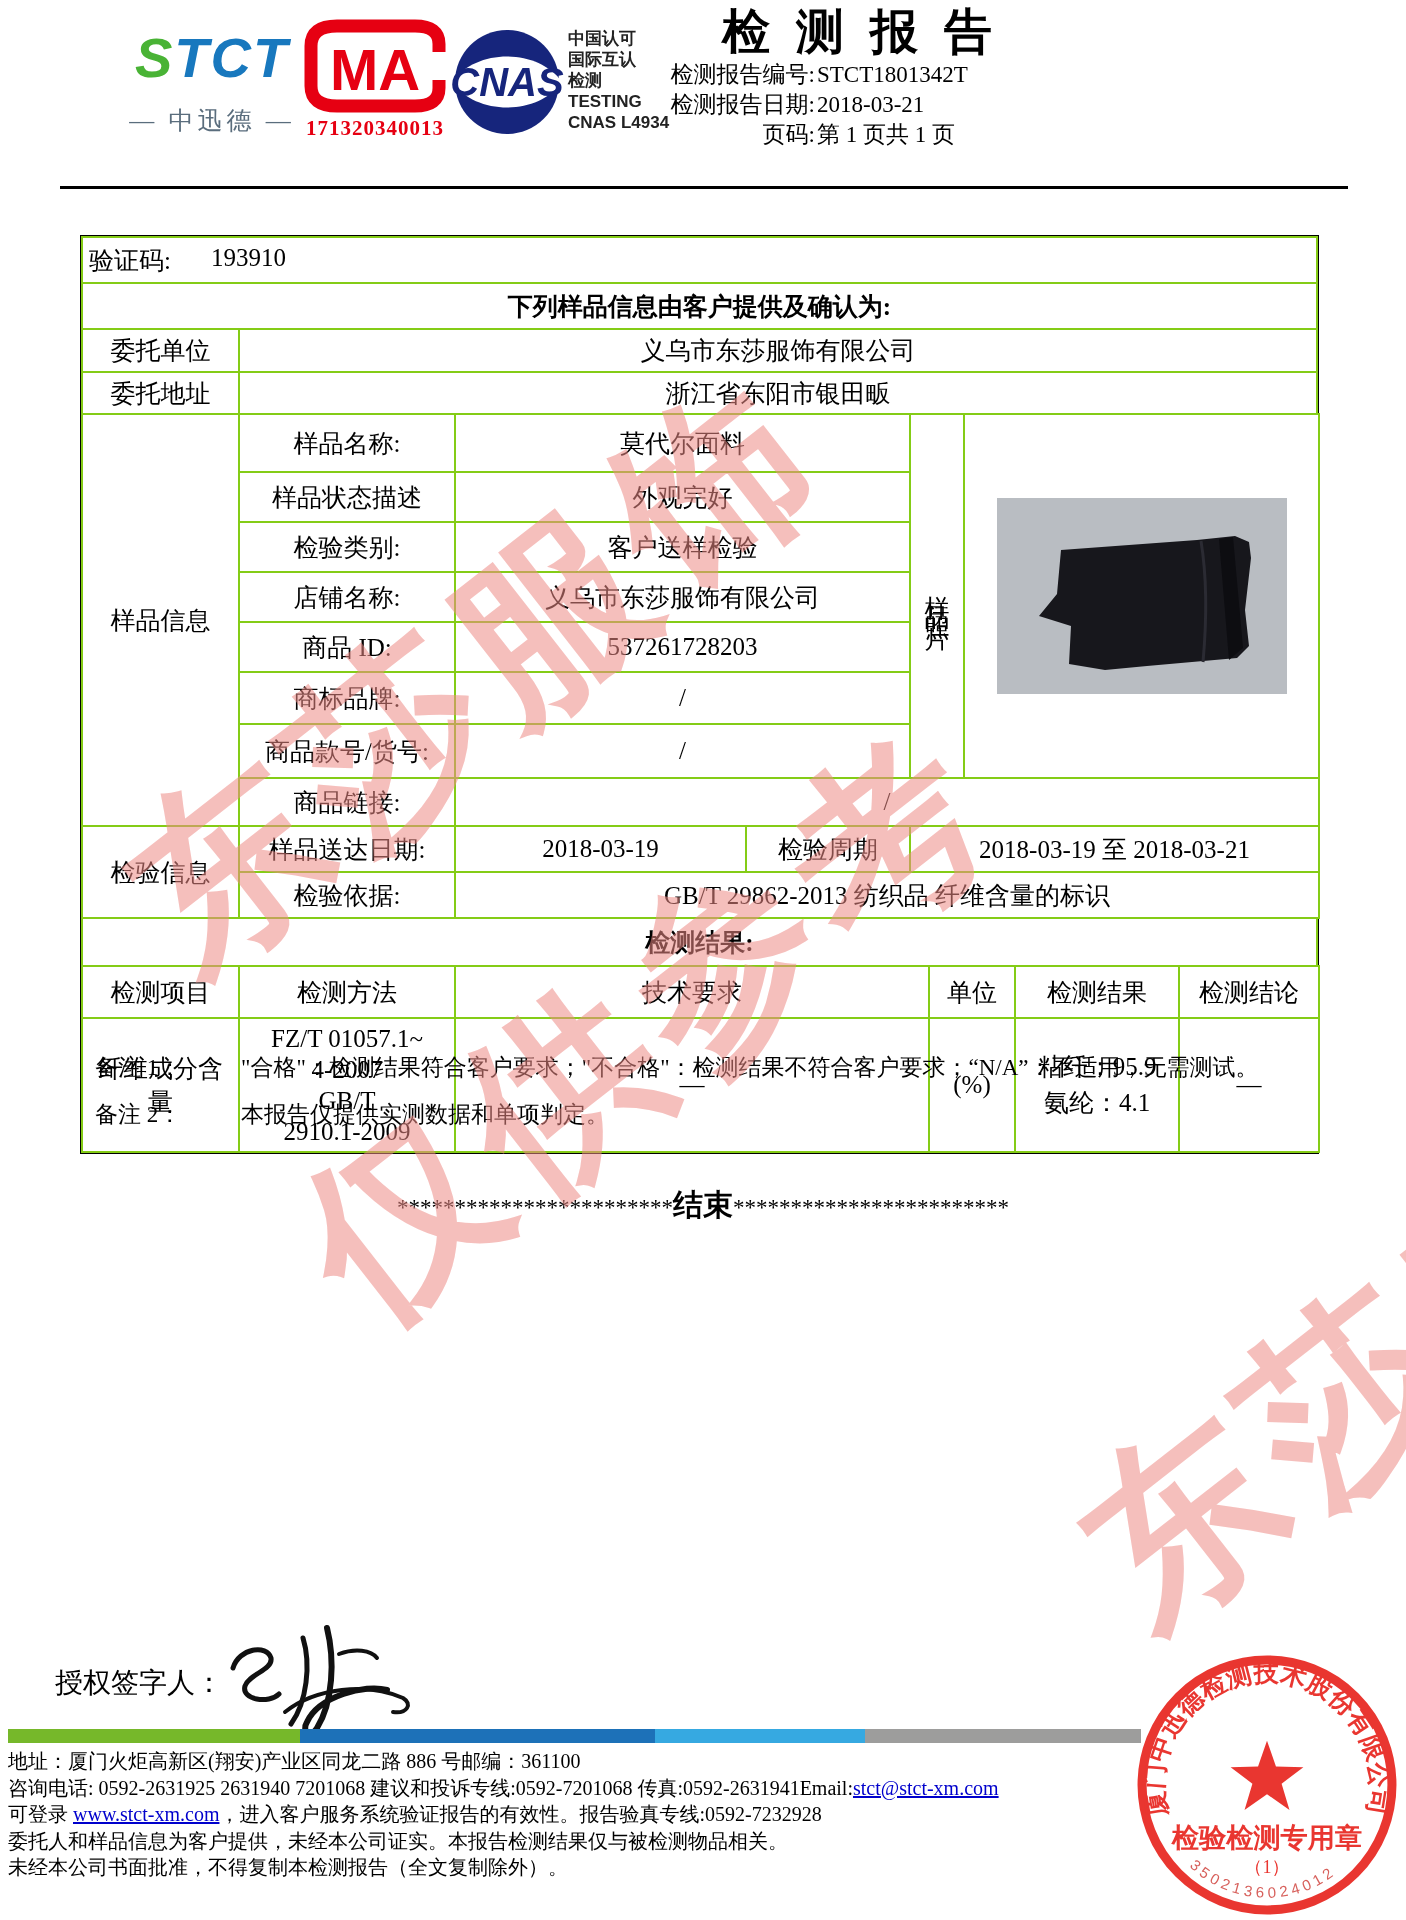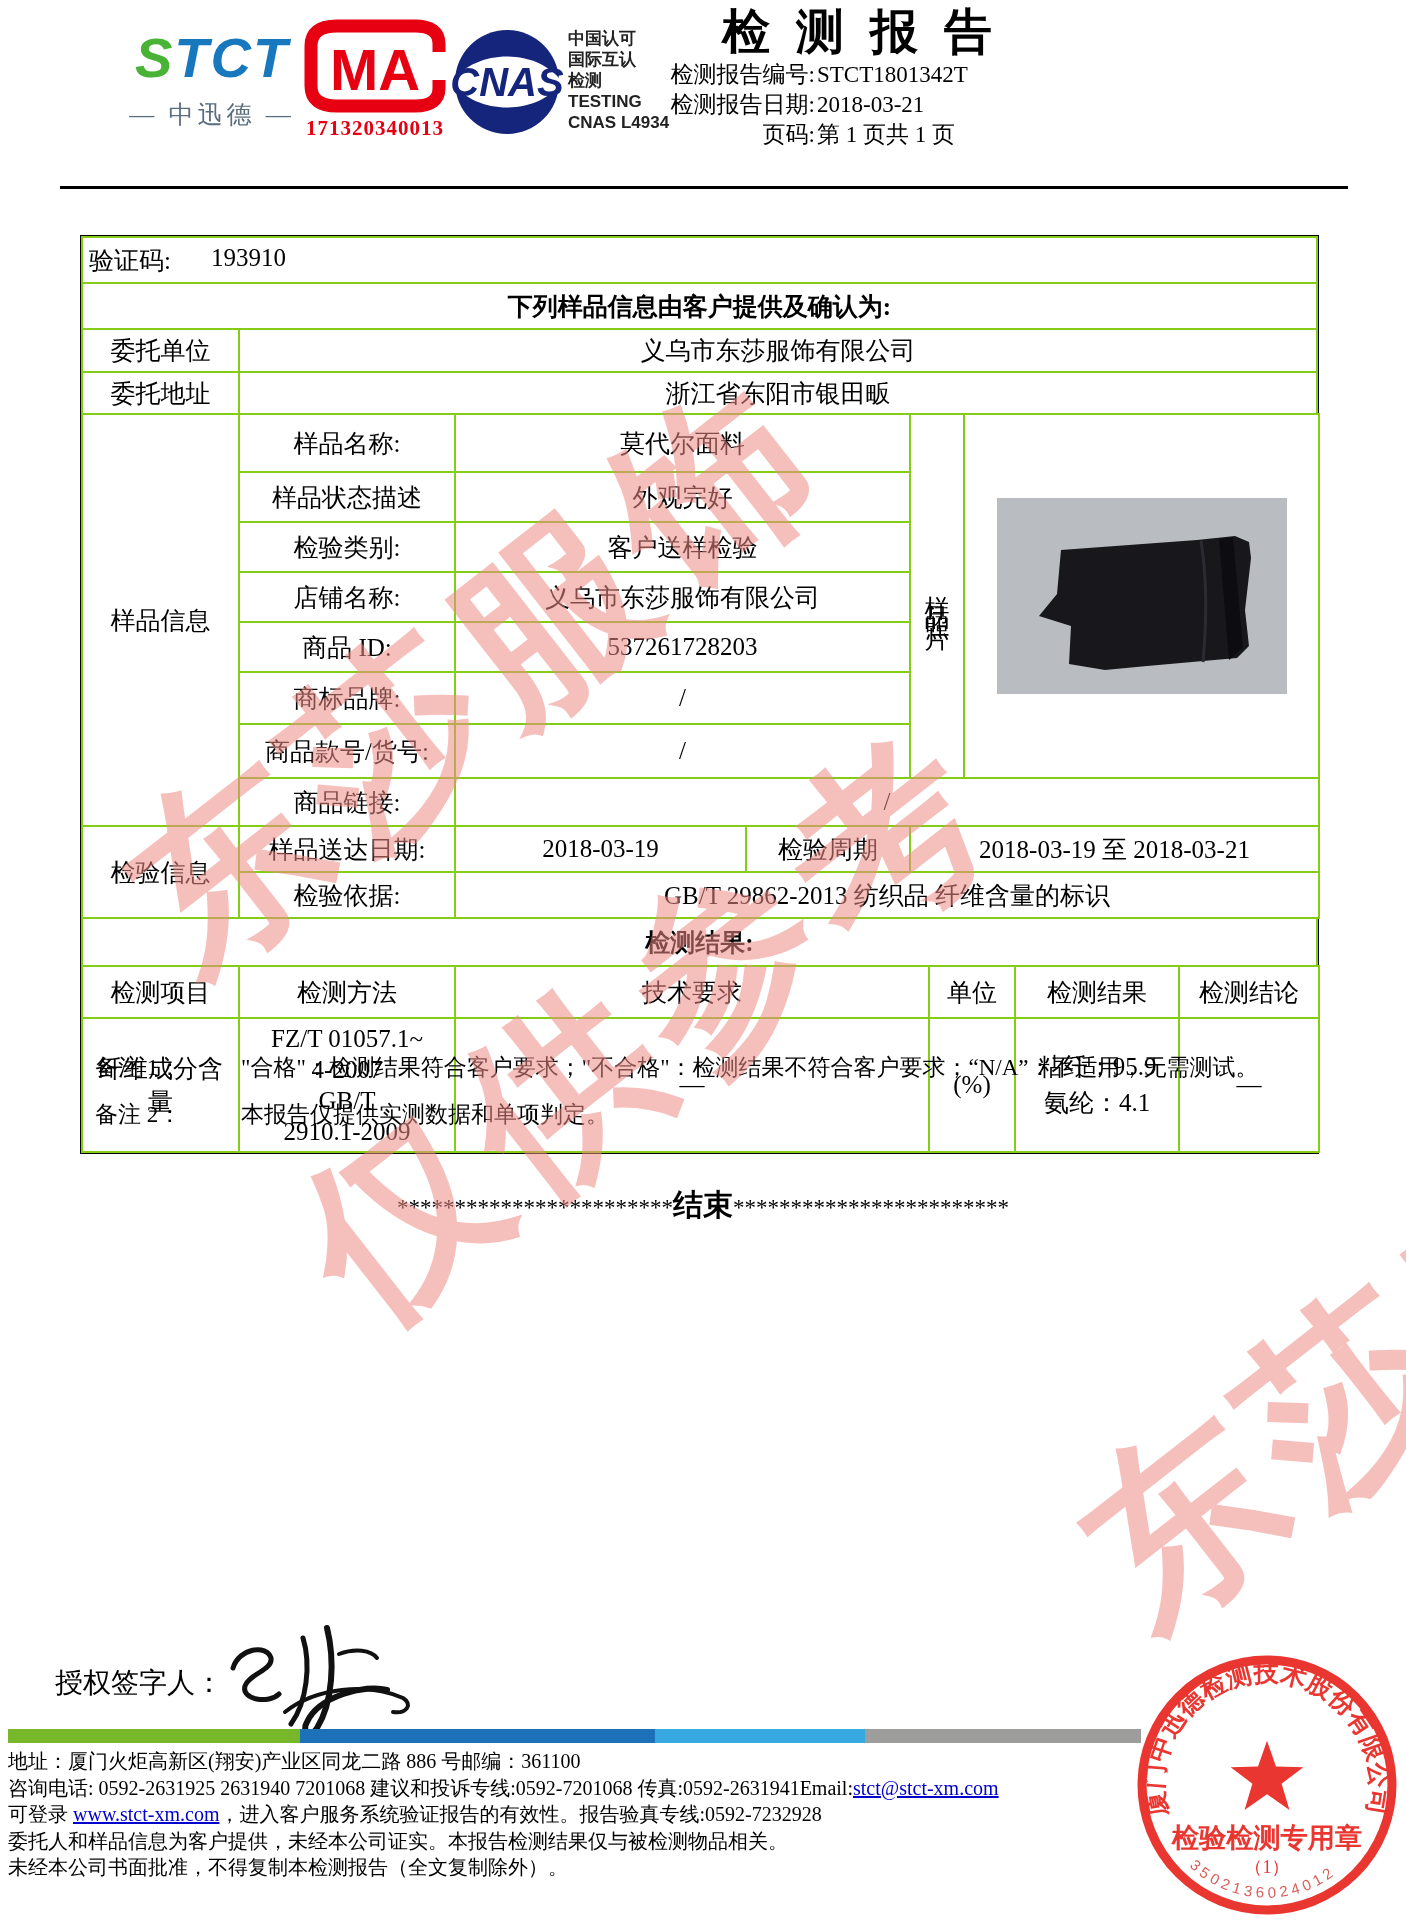--- a/index.html
+++ b/index.html
@@ -2,21 +2,21 @@
 <html><head>
 <meta charset="utf-8">
 <style>
   html,body{margin:0;padding:0;background:#888;}
   .page{position:relative;width:1406px;height:1920px;background:#fff;overflow:hidden;
         font-family:"Liberation Serif","DejaVu Serif",serif;color:#000;margin:0 auto;}
   
   .logo-stct{position:absolute;left:112px;top:30px;width:200px;text-align:center;}
   .logo-stct .word{font-family:"Liberation Sans","DejaVu Sans",sans-serif;font-style:italic;font-weight:bold;font-size:56px;line-height:56px;color:#1878be;letter-spacing:2px;}
   .logo-stct .word .s{color:#49b335;}
-  .logo-stct .sub{font-size:25px;color:#5a6d7d;letter-spacing:4px;margin-top:12px;}
+  .logo-stct .sub{font-size:25px;color:#5a6d7d;letter-spacing:4px;margin-top:18px;}
   .logo-cma{position:absolute;left:300px;top:18px;width:150px;text-align:center;color:#e60012;}
   .logo-cma .num{font-size:21px;font-weight:bold;margin-top:-2px;letter-spacing:1px;}
   .logo-cnas{position:absolute;left:448px;top:26px;}
   .cert{position:absolute;left:568px;top:28px;font-family:"Liberation Sans","DejaVu Sans",sans-serif;
         font-weight:bold;font-size:17px;line-height:21px;color:#222;}
   .title{position:absolute;left:660px;top:0px;width:420px;text-align:center;
          font-size:48px;font-weight:bold;letter-spacing:26px;white-space:nowrap;}
   .hfields{position:absolute;left:600px;top:60px;width:540px;font-size:23px;}
   .hfield{display:flex;line-height:30px;}
   .hfield .hl{width:215px;text-align:right;}

